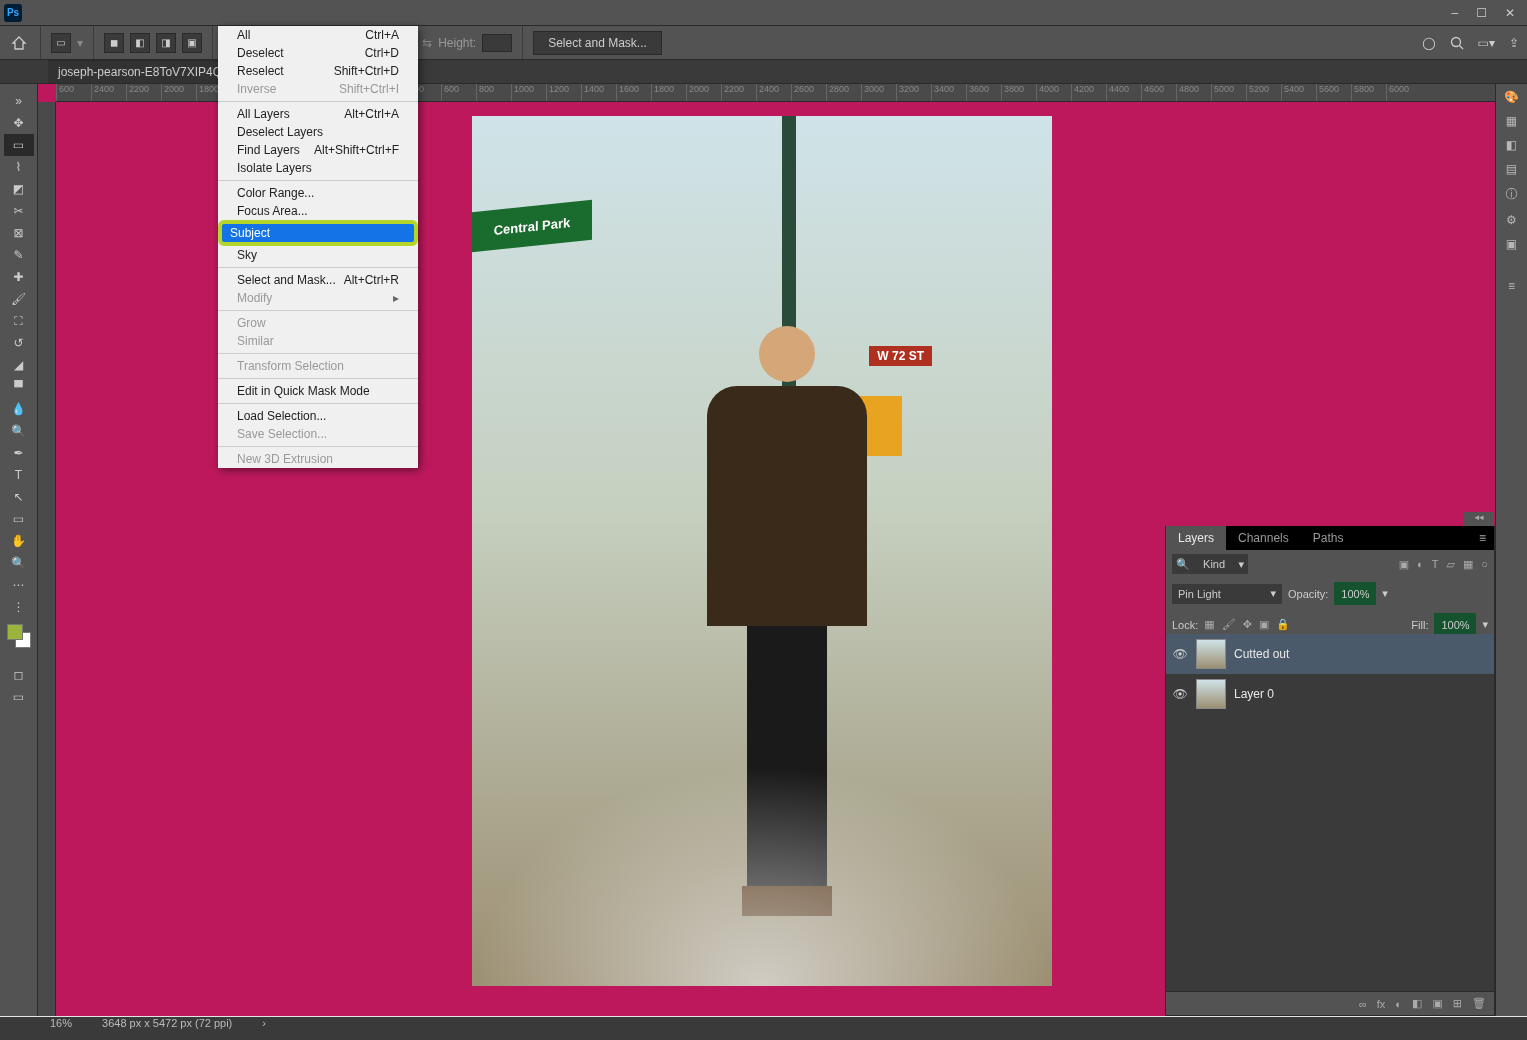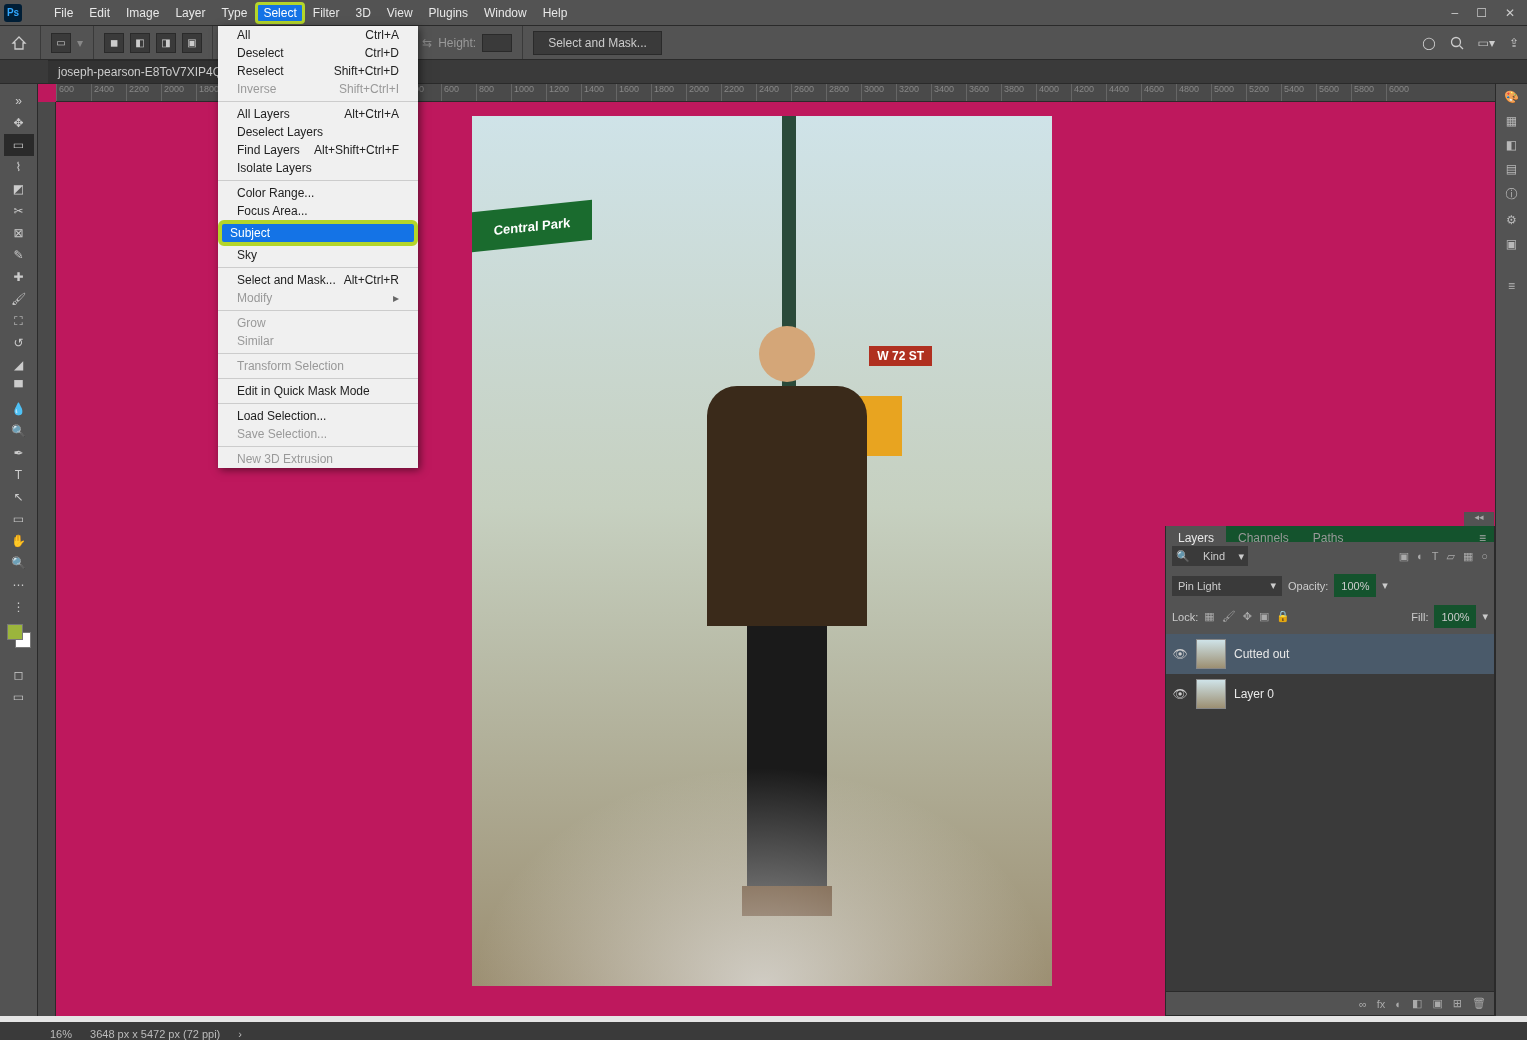--- a/index.html
+++ b/index.html
@@ -52,59 +52,45 @@
 .dropdown{position:absolute;left:218px;top:26px;width:200px;background:#f0f0f0;color:#222;box-shadow:2px 2px 8px rgba(0,0,0,.5);z-index:50}
 .dd-item{padding:2px 19px;display:flex;justify-content:space-between;font-size:12px}
 .dd-item.disabled{color:#999}
 .dd-item.hover{background:#1473e6;color:#fff}
 .dd-item.hib{border:4px solid #b4d52a;border-radius:6px;padding:2px 8px}
 .dd-sep{height:1px;background:#ccc;margin:3px 0}
 .dd-item .arrow{color:#666}
 
 .layers-panel{position:absolute;right:32px;bottom:24px;width:330px;height:490px;background:#535353;border:1px solid #2a2a2a;border-top:none;z-index:20}
 .lp-collapse{position:absolute;top:-14px;right:0;width:30px;height:14px;background:#535353;color:#aaa;font-size:9px;text-align:center}
-.lp-tabs{display:flex;background:#14532d;height:16px}
+.lp-tabs{display:flex;background:#000000;height:24px}
 .lp-tab{padding:5px 12px;color:#999}
 .lp-tab.active{background:#535353;color:#e8e8e8}
 .lp-menu{margin-left:auto;padding:5px 8px;color:#aaa}
 .lp-row{display:flex;align-items:center;gap:6px;padding:4px 6px;font-size:11px;color:#ccc}
 .lp-kind{width:76px;height:20px;background:#3a3a3a;display:flex;align-items:center;padding:0 4px;gap:4px;justify-content:space-between}
 .lp-icos{display:flex;gap:8px;color:#aaa;margin-left:auto}
 .lp-blend{width:110px;height:20px;background:#3a3a3a;display:flex;align-items:center;justify-content:space-between;padding:0 6px}
 .lp-pct{width:42px;height:23px;background:#14532d;text-align:center;display:flex;align-items:center;justify-content:center}
 .lp-lock-icos{display:flex;gap:7px;color:#aaa}
 .lp-list{position:absolute;left:0;right:0;top:108px;bottom:24px;overflow:auto;background:#3a3a3a}
 .layer{display:flex;align-items:center;height:40px;padding:0 6px;gap:8px}
 .layer.selected{background:#4a5a6a}
 .eye{width:16px;color:#ccc;text-align:center}
 .thumb{width:30px;height:30px;background:linear-gradient(#cfe3e8,#9c8f72);border:1px solid #888}
 .lp-footer{position:absolute;left:0;right:0;bottom:0;height:24px;border-top:1px solid #2a2a2a;display:flex;align-items:center;justify-content:flex-end;gap:10px;padding:0 8px;color:#aaa;font-size:11px}
 
-.status-bar{position:absolute;left:0;right:0;bottom:0;height:24px;background:#3a3a3a;border-top:6px solid #e5e5e5;display:flex;align-items:flex-end;gap:18px;padding:0 12px 0 50px;color:#bbb;font-size:11px}
+.status-bar{position:absolute;left:0;right:0;bottom:0;height:24px;background:#3a3a3a;border-top:1px solid #e5e5e5;display:flex;align-items:flex-start;gap:30px;padding:0 12px 0 50px;color:#bbb;font-size:11px}
 svg{display:block}
 </style>
 </head>
 <body>
 
 <div class="menu-bar">
   <div class="ps-logo">Ps</div>
-  <div id="menu-items" style="display: flex;">
-      <div class="menu-item">File</div>
-      <div class="menu-item">Edit</div>
-      <div class="menu-item">Image</div>
-      <div class="menu-item">Layer</div>
-      <div class="menu-item">Type</div>
-      <div class="menu-item open">Select</div>
-      <div class="menu-item">Filter</div>
-      <div class="menu-item">3D</div>
-      <div class="menu-item">View</div>
-      <div class="menu-item">Plugins</div>
-      <div class="menu-item">Window</div>
-      <div class="menu-item">Help</div>
-    </div>
   <div class="win-ctrls">
     <span>–</span>
     <span>☐</span>
     <span>✕</span>
   </div>
 </div>
 
 <div class="opts-bar">
   <div class="home-icon">
       <svg width="16" height="16" viewBox="0 0 16 16">

